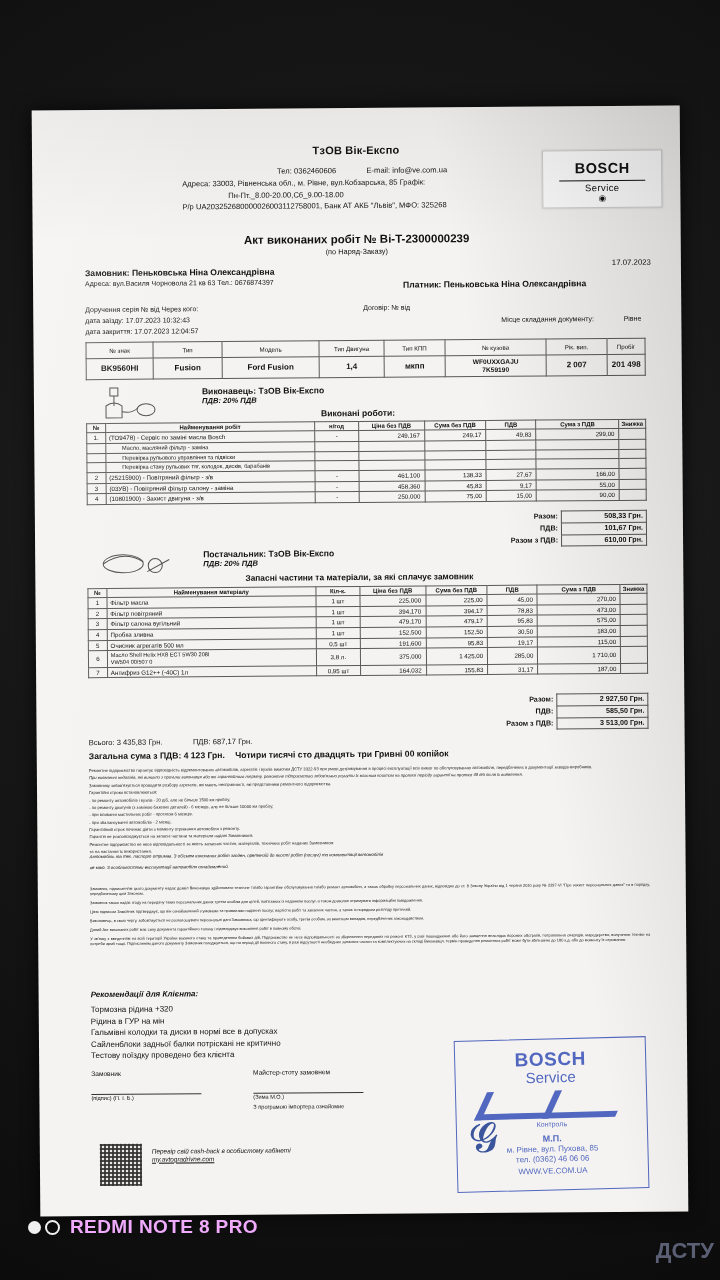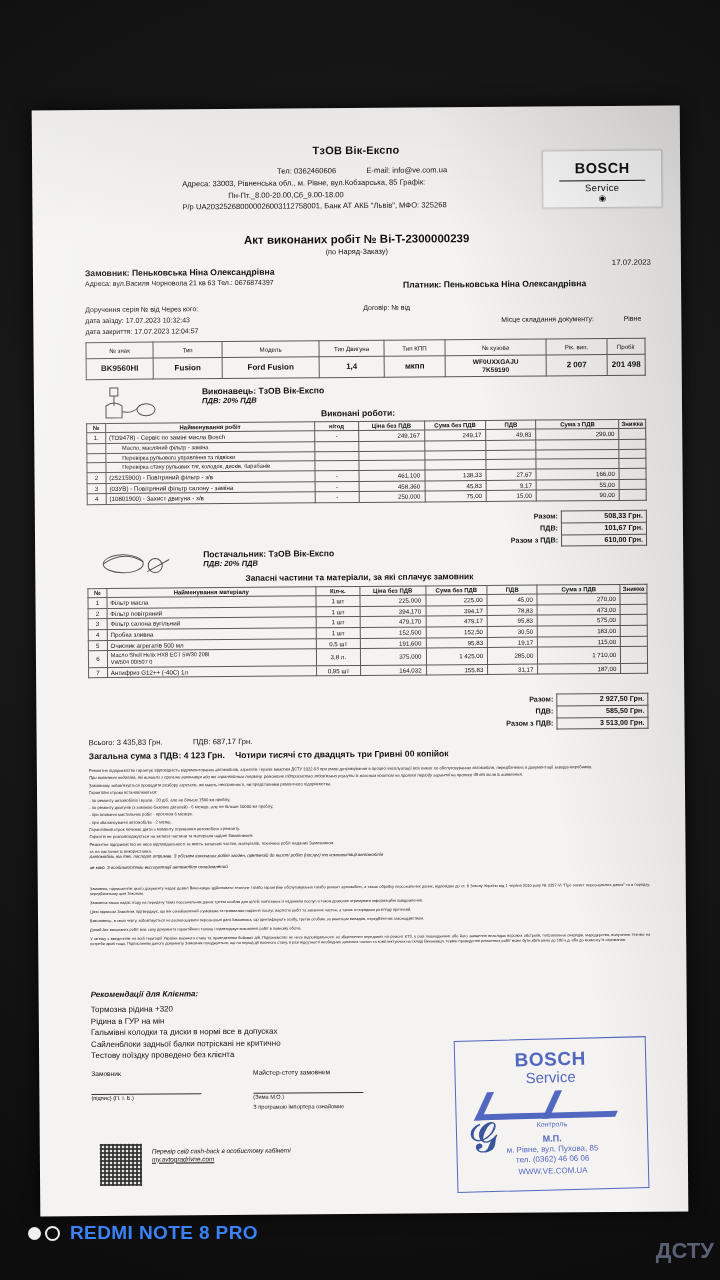--- a/index.html
+++ b/index.html
@@ -237,22 +237,22 @@
     left: 430px; top: 1000px; width: 120px; height: 54px;
     color:#1b3a8f; font-size: 40px; font-family: "DejaVu Serif", serif;
     transform: rotate(-8deg); opacity:.85;
   }
 
   .spd { right: 6px; bottom: 16px; font-size: 22px; color:#9aa3c9; font-weight:bold; opacity:.55;}
 
   
   .watermark {
     position: absolute;
-    left: 28px; bottom: 36px;
-    color: #3b82f6;
+    left: 28px; bottom: 42px;
+    color: #f0abfc;
     font-family: "Liberation Sans", sans-serif;
   }
   .wm-row { display: flex; align-items: center; gap: 10px; }
   .wm-dots { display: flex; gap: 4px; align-items:center;}
   .wm-dots .d { width: 13px; height: 13px; border-radius: 50%; background:#f0f0f0;}
   .wm-dots .d.o { background: transparent; border: 2px solid #f0f0f0; width: 11px; height: 11px;}
   .wm-t1 { font-size: 19px; font-weight: bold; letter-spacing: .4px;}
   .wm-t2 { font-size: 17px; letter-spacing: .4px; margin-top: 2px;}
   .wm-rings { position: relative; width: 28px; height: 16px;}
   .wm-rings .r { position:absolute; top:0; width: 15px; height: 15px; border-radius:50%; border: 2px solid #f0f0f0;}

